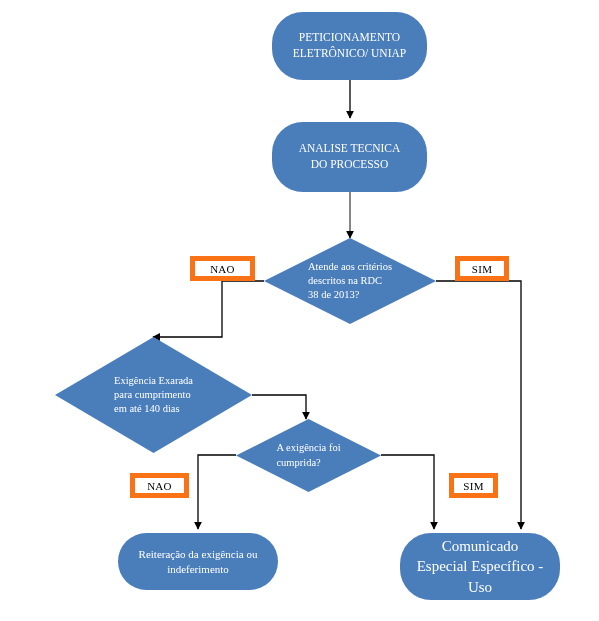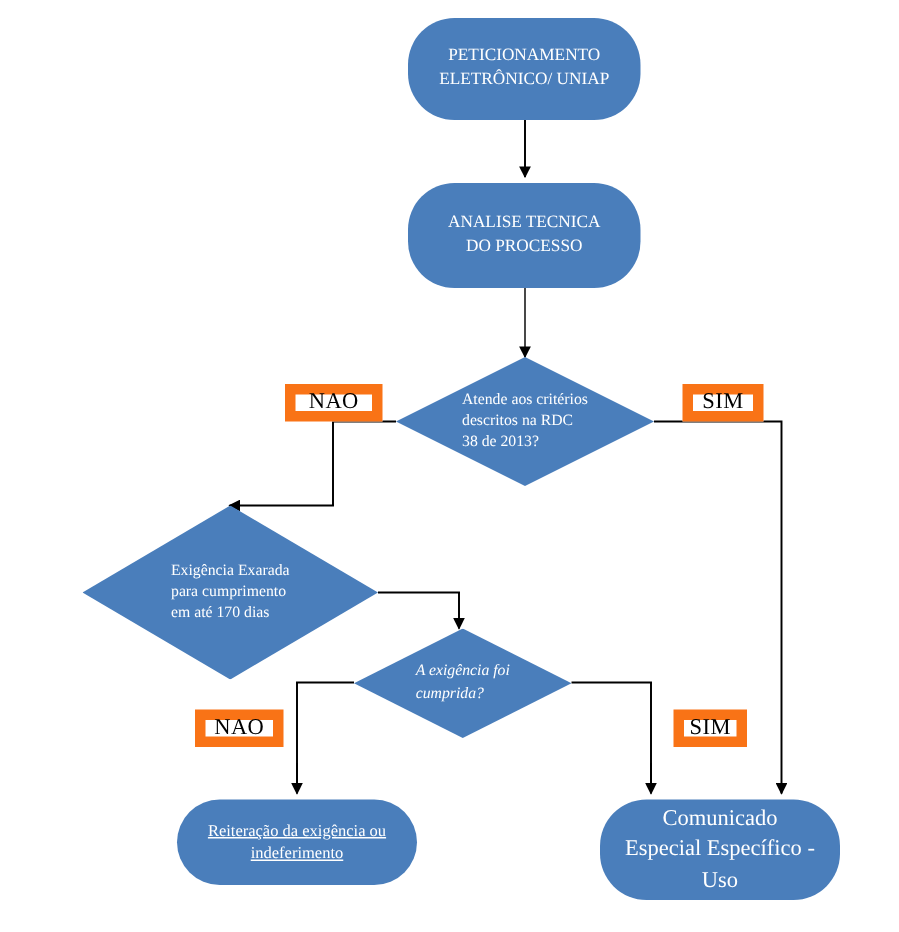--- a/index.html
+++ b/index.html
@@ -64,24 +64,24 @@
     justify-content: center;
     color: #ffffff;
     font-size: 10.5px;
     line-height: 1.35;
     box-sizing: border-box;
     padding: 0 12px;
   }
   .tag {
     position: absolute;
     box-sizing: border-box;
-    border: 7px solid #f97316;
+    border: 5px solid #f97316;
     background: #ffffff;
     color: #000000;
-    font-size: 15px;
+    font-size: 11px;
     display: flex;
     align-items: center;
     justify-content: center;
     letter-spacing: 0.3px;
   }
   .txt {
     white-space: pre-line;
   }
 </style>
 </head>
@@ -136,41 +136,41 @@
 
   <div class="tag" style="left:455px; top:256px; width:54px; height:25px;">
     <span>SIM</span>
   </div>
 
   <div class="diamond-wrap" style="left:55px; top:337px; width:197px; height:116px;">
     <div class="diamond-shape"></div>
     <div class="diamond-label" style="padding:0 26px;">
       <span class="txt">Exigência Exarada
 para cumprimento
-em até 170 dias</span>
+em até 140 dias</span>
     </div>
   </div>
 
   <div class="diamond-wrap" style="left:236px; top:419px; width:145px; height:73px;">
     <div class="diamond-shape"></div>
-    <div class="diamond-label" style="padding:0 10px;font-style:italic;">
+    <div class="diamond-label" style="padding:0 10px;">
       <span class="txt">A exigência foi
 cumprida?</span>
     </div>
   </div>
 
   <div class="tag" style="left:130px; top:473px; width:59px; height:25px;">
     <span>NAO</span>
   </div>
 
   <div class="tag" style="left:449px; top:473px; width:49px; height:25px;">
     <span>SIM</span>
   </div>
 
-  <div class="node proc" style="left:118px; top:533px; width:160px; height:57px; font-size:11px;text-decoration:underline;">
+  <div class="node proc" style="left:118px; top:533px; width:160px; height:57px; font-size:11px;">
     <span class="txt">Reiteração da exigência ou
 indeferimento</span>
   </div>
 
   <div class="node proc" style="left:400px; top:533px; width:160px; height:67px; font-size:15px;">
     <span class="txt">Emissão do Comunicado
 Especial Específico - Uso
 Compassivo – CEE-AE</span>
   </div>
 

